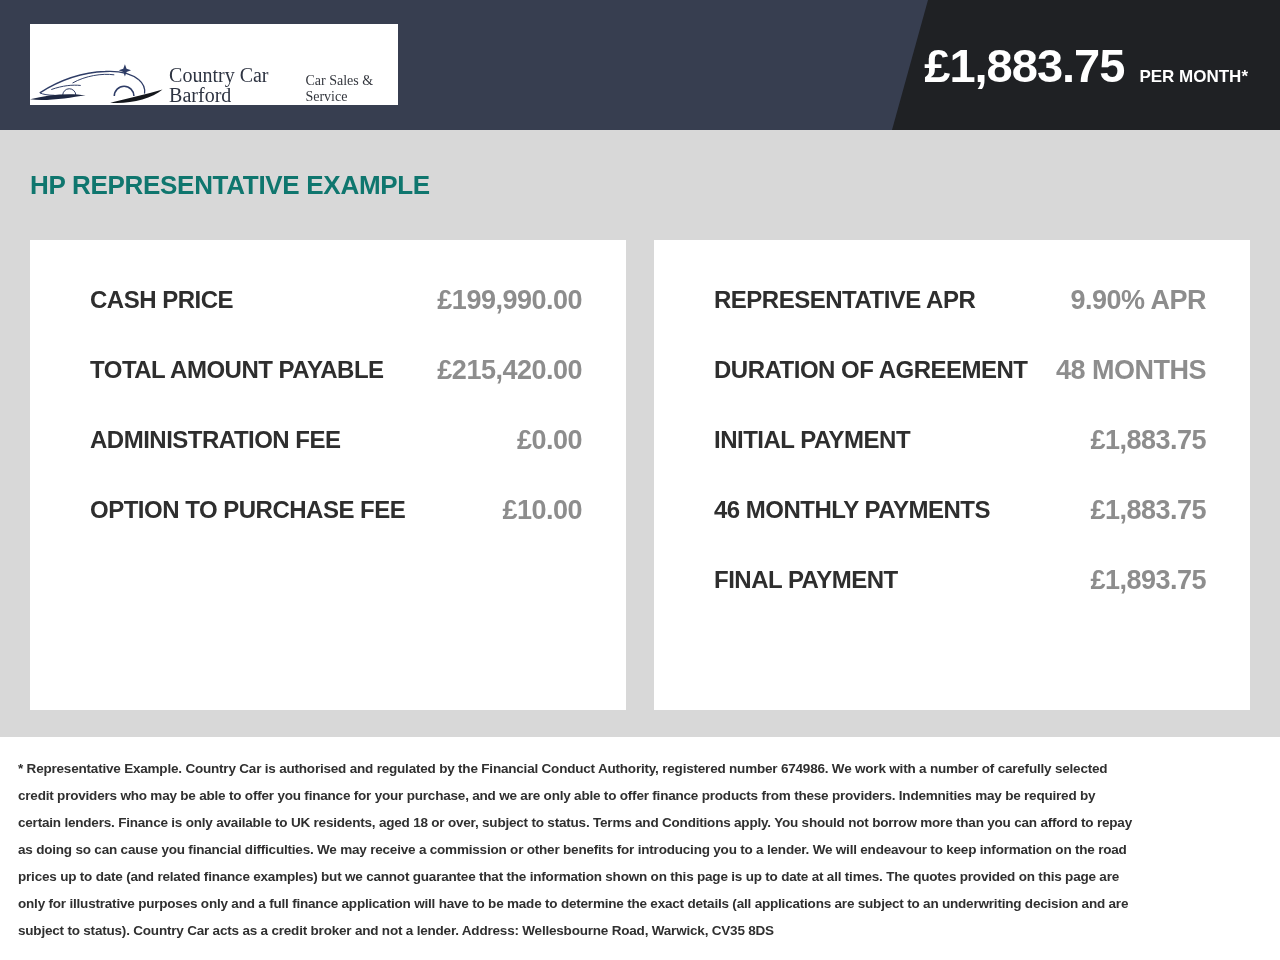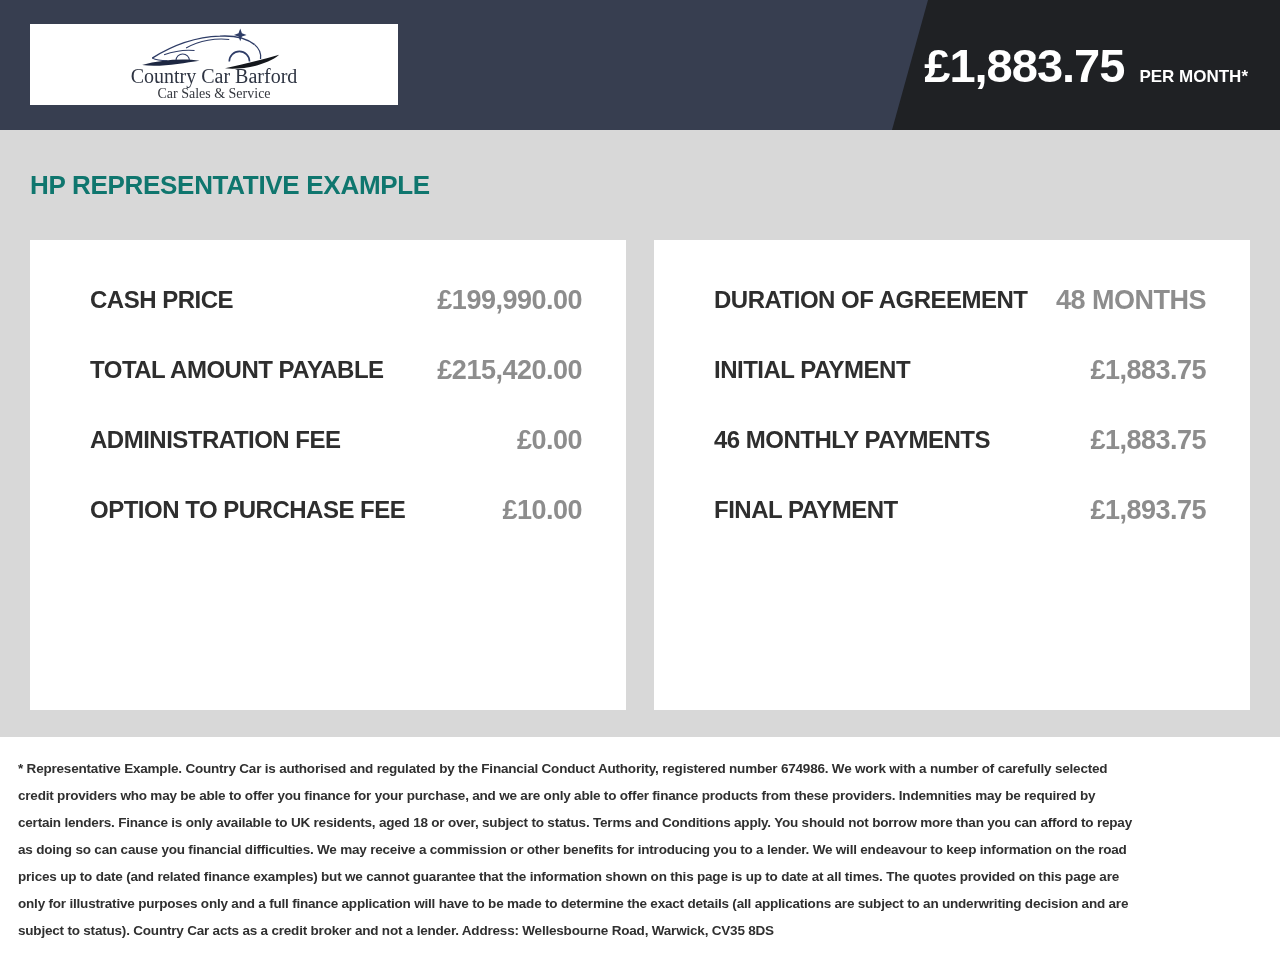--- a/index.html
+++ b/index.html
@@ -22,22 +22,22 @@
     top: 0; right: 0;
     width: 388px; height: 130px;
     background: #1f2124;
     clip-path: polygon(36px 0, 100% 0, 100% 100%, 0 100%);
   }
   .logo-box {
     position: absolute;
     left: 30px; top: 24px;
     width: 368px; height: 81px;
     background: #ffffff;
-    display: flex; flex-direction: column;
-    align-items: center; justify-content: flex-start;
+    display: flex; 
+    align-items: flex-end; justify-content: flex-start;
   }
   .logo-car { margin-top: 2px; height: 44px; }
   .logo-title {
     font-family: "Liberation Serif", serif;
     font-size: 20px; color: #2e3442;
     line-height: 20px; margin-top: -4px;
   }
   .logo-subtitle {
     font-family: "Liberation Serif", serif;
     font-size: 14px; color: #35383f;
@@ -156,20 +156,24 @@
         <span class="row-value">£0.00</span>
       </div>
       <div class="row">
         <span class="row-label">OPTION TO PURCHASE FEE</span>
         <span class="row-value">£10.00</span>
       </div>
     </div>
 
     <div class="panel">
       <div class="row">
+        <span class="row-label">REPRESENTATIVE APR</span>
+        <span class="row-value">9.90% APR</span>
+      </div>
+      <div class="row">
         <span class="row-label">DURATION OF AGREEMENT</span>
         <span class="row-value">48 MONTHS</span>
       </div>
       <div class="row">
         <span class="row-label">INITIAL PAYMENT</span>
         <span class="row-value">£1,883.75</span>
       </div>
       <div class="row">
         <span class="row-label">46 MONTHLY PAYMENTS</span>
         <span class="row-value">£1,883.75</span>

